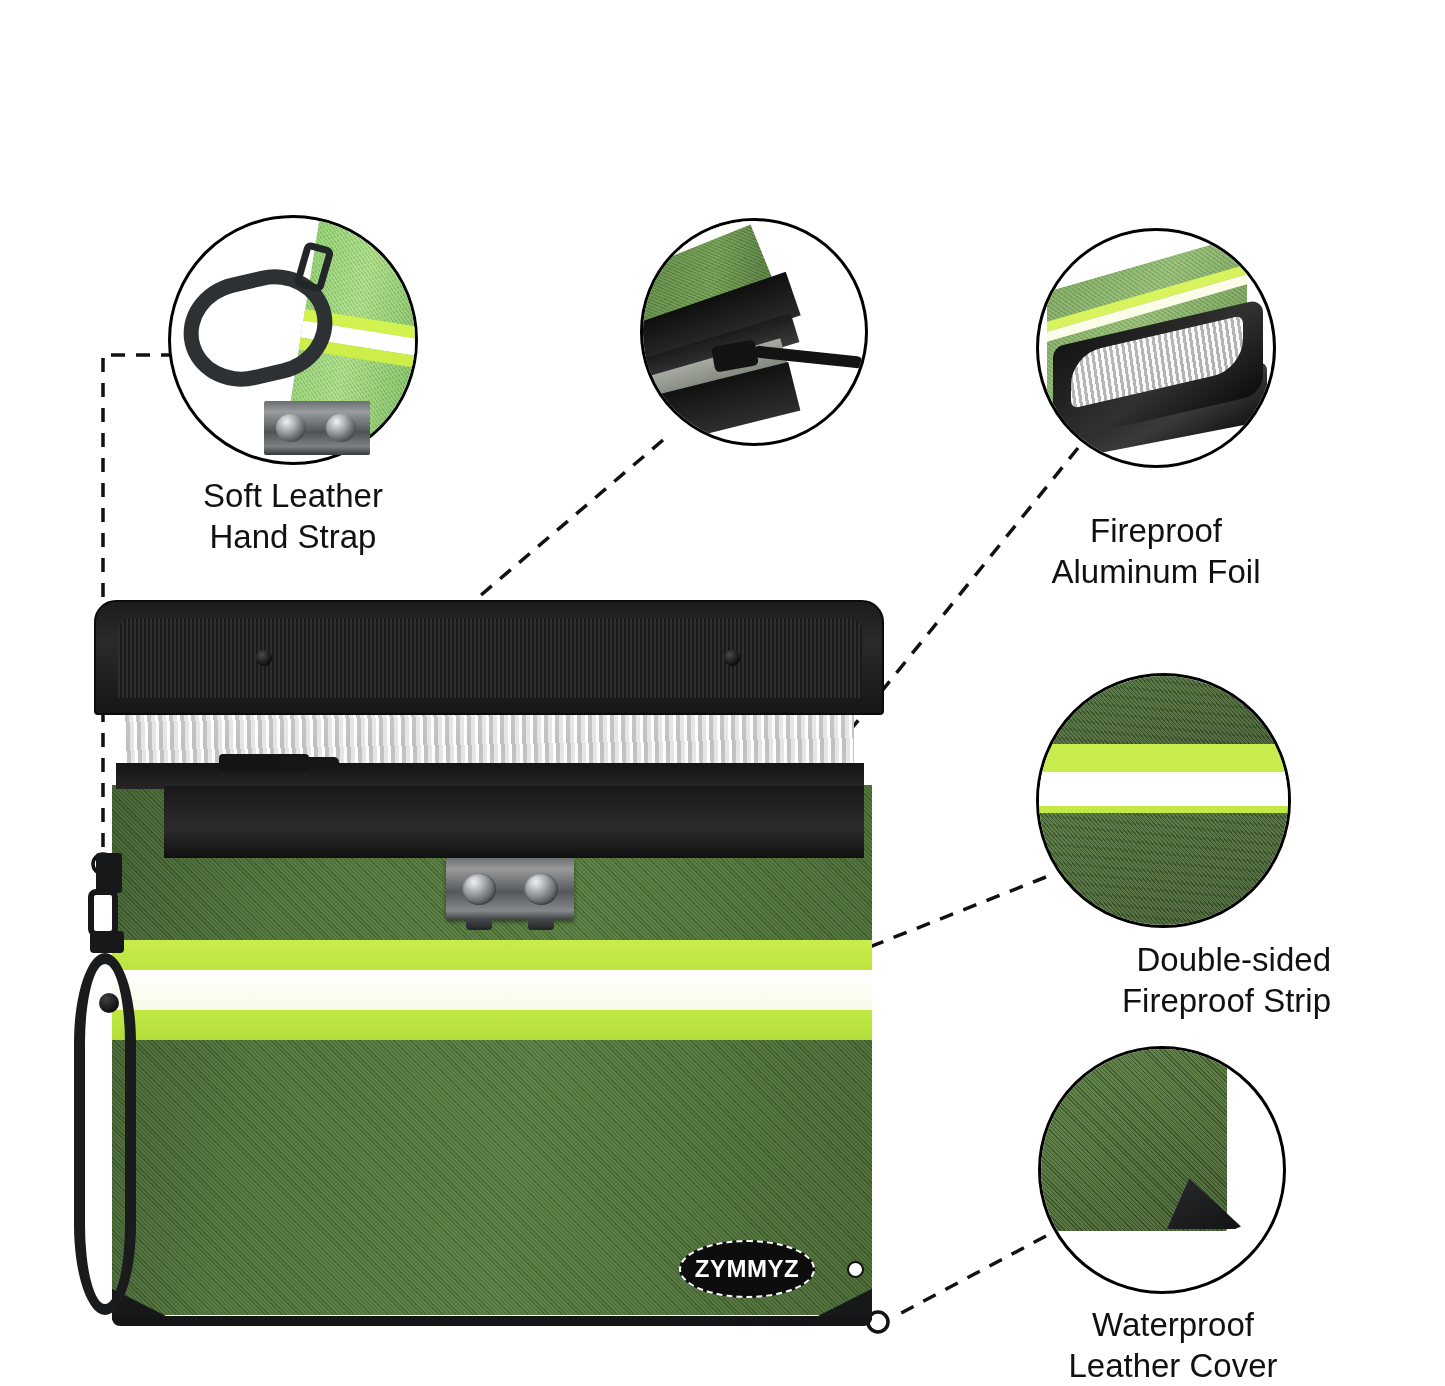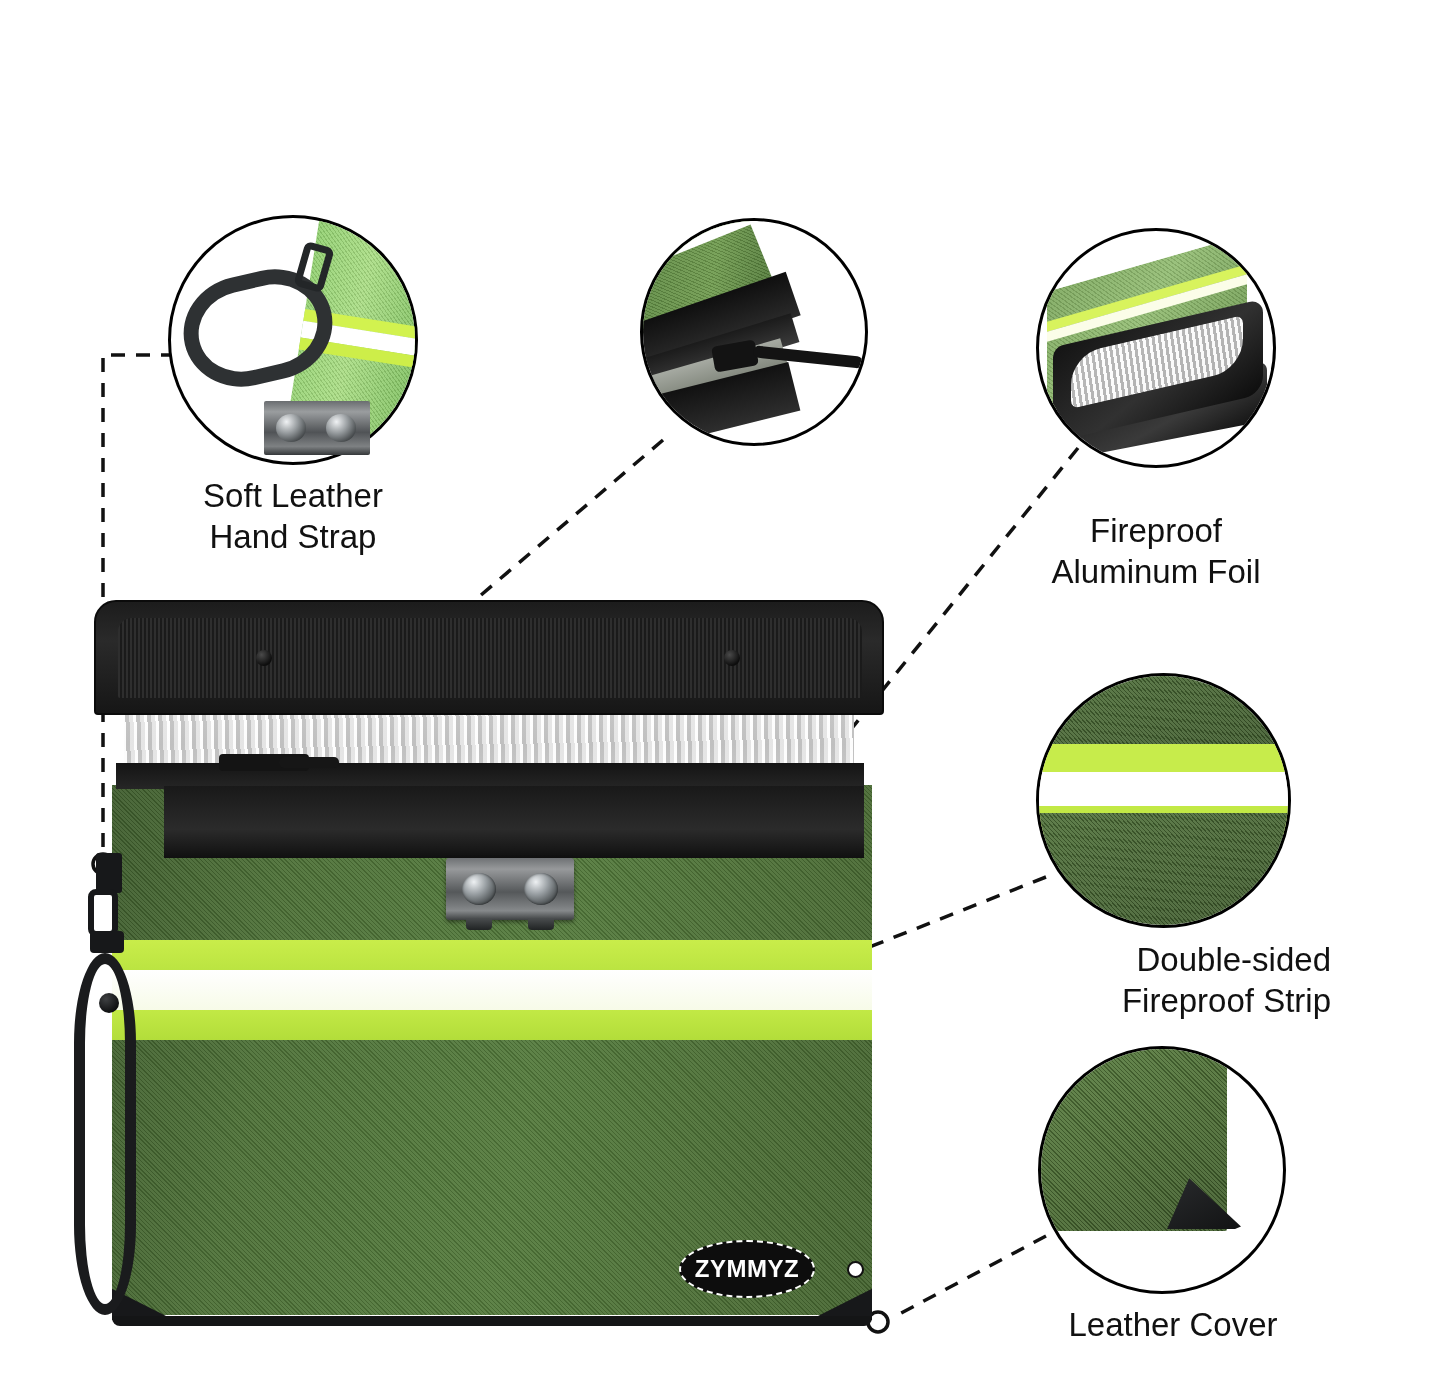--- a/index.html
+++ b/index.html
@@ -531,20 +531,21 @@
   </div>
 
   <div class="callout" style="left:1038px; top:1046px; width:300px; height:330px;">
     <div class="bubble" style="left:0; top:0; width:248px; height:248px;">
       <div class="art">
         <div class="b5-fabric"></div>
         <div class="b5-leather"></div>
       </div>
     </div>
     <div class="calloutlabel" style="left:-25px; top:258px; width:320px;">
+      <div>Waterproof</div>
       <div>Leather Cover</div>
     </div>
   </div>
 
   <div id="bag">
 
     <div class="bag-body">
       <div class="stripe-lime-a"></div>
       <div class="stripe-white"></div>
       <div class="stripe-lime-b"></div>

